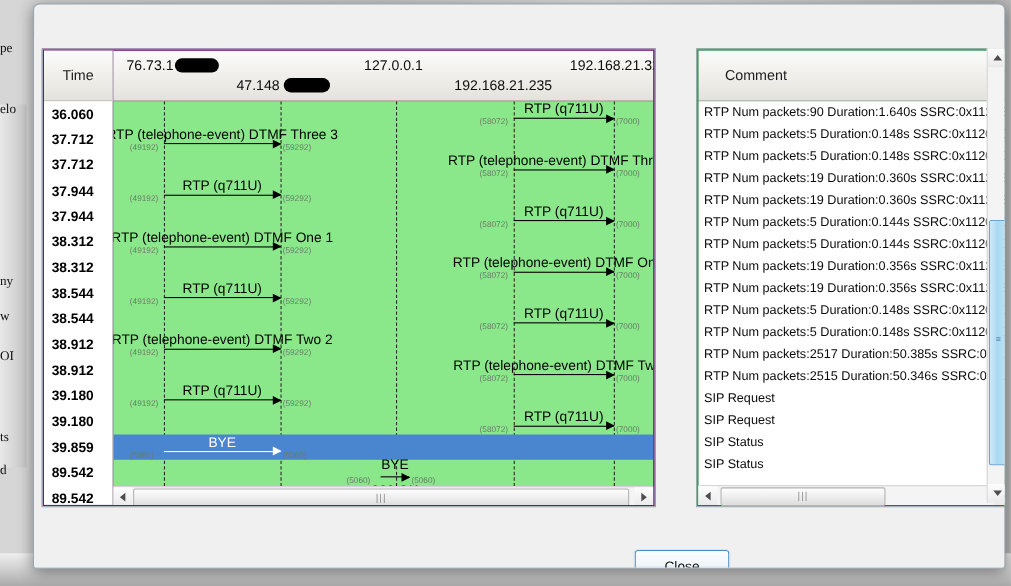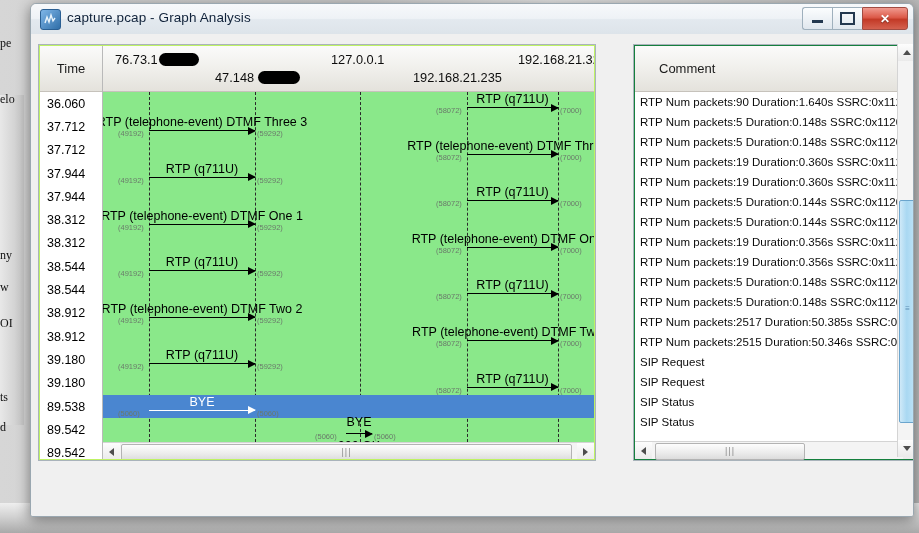--- a/index.html
+++ b/index.html
@@ -45,33 +45,33 @@
   .wbtn.max{border-right:none;}
   .wbtn.close{width:44px;border-radius:0 3px 3px 0;border-color:#a14b41;
     background:linear-gradient(180deg,#f09a8f 0%,#dc5a49 45%,#c33a27 55%,#d4614f 100%);
     color:#fff;font-weight:bold;font-size:12px;
     text-shadow:0 1px 1px rgba(0,0,0,.4);}
   .minGlyph{width:11px;height:3px;background:#23384f;margin-top:6px;}
   .maxGlyph{width:11px;height:9px;border:2px solid #23384f;}
   
   #dlgbody{position:absolute;left:0;top:30px;width:882px;height:482px;background:#f0f0f0;}
   #leftPane{position:absolute;left:7px;top:10px;width:556px;height:415px;
-    background:#bef264;border:1px solid #a9b3bb;}
+    background:#701a75;border:1px solid #a9b3bb;}
   #rightPane{position:absolute;left:602px;top:10px;width:296px;height:415px;
     background:#15803d;border:1px solid #a9b3bb;}
   
   #timeCol{position:absolute;left:1px;top:1px;width:62px;height:413px;
     background:#fff;border-right:1px solid #b9b9b9;overflow:hidden;}
   #timeHead{height:45px;
     background:linear-gradient(180deg,#fbfbfa 0%,#efeeea 55%,#e4e2dc 100%);
     border-bottom:1px solid #c6c2bb;
     display:flex;align-items:center;justify-content:center;
     font-size:13px;color:#1b1b1b;}
   .timeCell{height:23.3px;display:flex;align-items:center;padding-left:7px;
-    font-size:12.5px;color:#000;}
+    font-size:12.5px;color:#000;font-weight:bold;}
   
   #graphWrap{position:absolute;left:64px;top:1px;width:491px;height:413px;overflow:hidden;}
   #graphHead{position:relative;height:45px;
     background:linear-gradient(180deg,#fbfbfa 0%,#efeeea 55%,#e4e2dc 100%);
     border-bottom:1px solid #c6c2bb;}
   .nodeLbl{position:absolute;font-size:12.8px;color:#0d0d0d;white-space:nowrap;}
   .redact{display:inline-block;background:#000;border-radius:7px;vertical-align:-2px;}
   #canvas{position:relative;height:350px;background:#8ae88a;overflow:hidden;}
   .lifeline{position:absolute;top:0;width:0;height:350px;
     border-left:1px dashed #2a2a2a;}
@@ -142,37 +142,20 @@
     <div style="top:280px">w</div>
     <div style="top:316px;font-weight:normal">OI</div>
     <div style="top:390px">ts</div>
     <div style="top:420px">d</div>
   </div>
   <div id="bgBottomBar"></div>
 </div>
 
 <div id="dialog">
 
-  <div id="titlebar">
-    <div id="appicon">
-      <svg width="13" height="13" viewBox="0 0 13 13">
-        <path d="M1 10 L3 4 L5 9 L7 2 L9 8 L11 5" stroke="#e8f3fb" stroke-width="1.4" fill="none"></path>
-      </svg>
-    </div>
-    <div id="wtitle">capture.pcap - Graph Analysis</div>
-    <div id="wbtns">
-      <div class="wbtn min">
-          <span class="minGlyph"></span>
-        </div>
-      <div class="wbtn max">
-          <span class="maxGlyph"></span>
-        </div>
-      <div class="wbtn close">✕</div>
-    </div>
-  </div>
 
   <div id="dlgbody">
 
     <div id="leftPane">
 
       <div id="timeCol">
         <div id="timeHead">Time</div>
         <div id="timeCells">
             <div class="timeCell">36.060</div>
             <div class="timeCell">37.712</div>
@@ -180,21 +163,21 @@
             <div class="timeCell">37.944</div>
             <div class="timeCell">37.944</div>
             <div class="timeCell">38.312</div>
             <div class="timeCell">38.312</div>
             <div class="timeCell">38.544</div>
             <div class="timeCell">38.544</div>
             <div class="timeCell">38.912</div>
             <div class="timeCell">38.912</div>
             <div class="timeCell">39.180</div>
             <div class="timeCell">39.180</div>
-            <div class="timeCell">89.538</div>
+            <div class="timeCell">39.859</div>
             <div class="timeCell">89.542</div>
             <div class="timeCell">89.542</div>
           </div>
       </div>
 
       <div id="graphWrap">
         <div id="graphHead">
           <div class="nodeLbl" style="left:12px;top:6px"><span>76.73.1</span><span class="redact" style="width:40px;height:13px;margin-left:1px"></span></div>
           <div class="nodeLbl" style="left:112px;top:24px"><span>47.148</span><span class="redact" style="width:42px;height:13px;margin-left:4px"></span></div>
           <div class="nodeLbl" style="left:228px;top:6px">127.0.0.1</div>
@@ -361,15 +344,18 @@
         <div class="vgrip" style="top:103px">≡</div>
       </div>
       <div class="sbBtn" style="position:absolute;bottom:0;left:0">
           <span class="sbArrowDn"></span>
         </div>
     </div>
 
     <div id="savebtn">
       <span><span>Save </span><u>A</u><span>s</span></span>
     </div>
+    <div id="closebtn">
+      <span><u>C</u><span>lose</span></span>
+    </div>
 
   </div>
 </div>
 
 </body></html>

